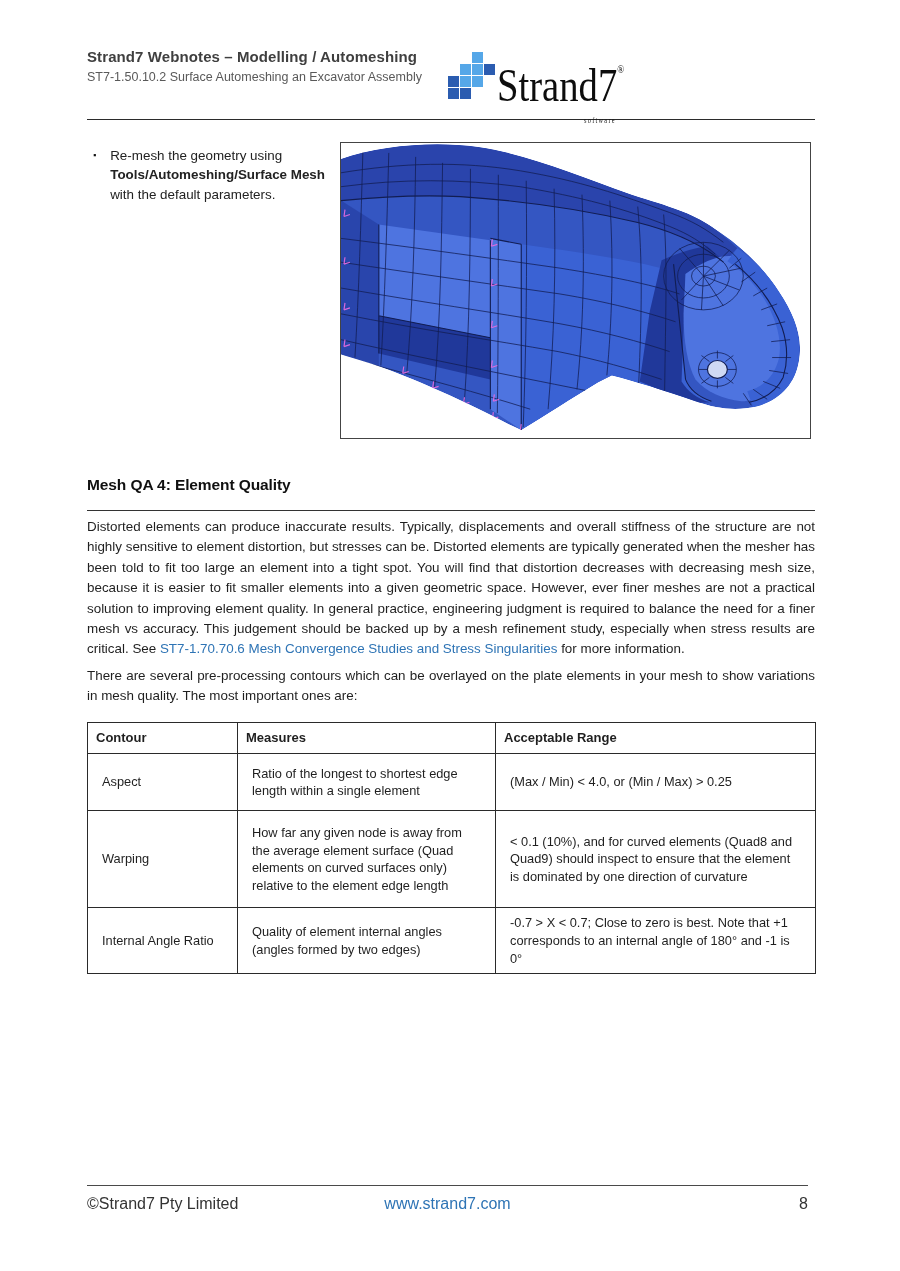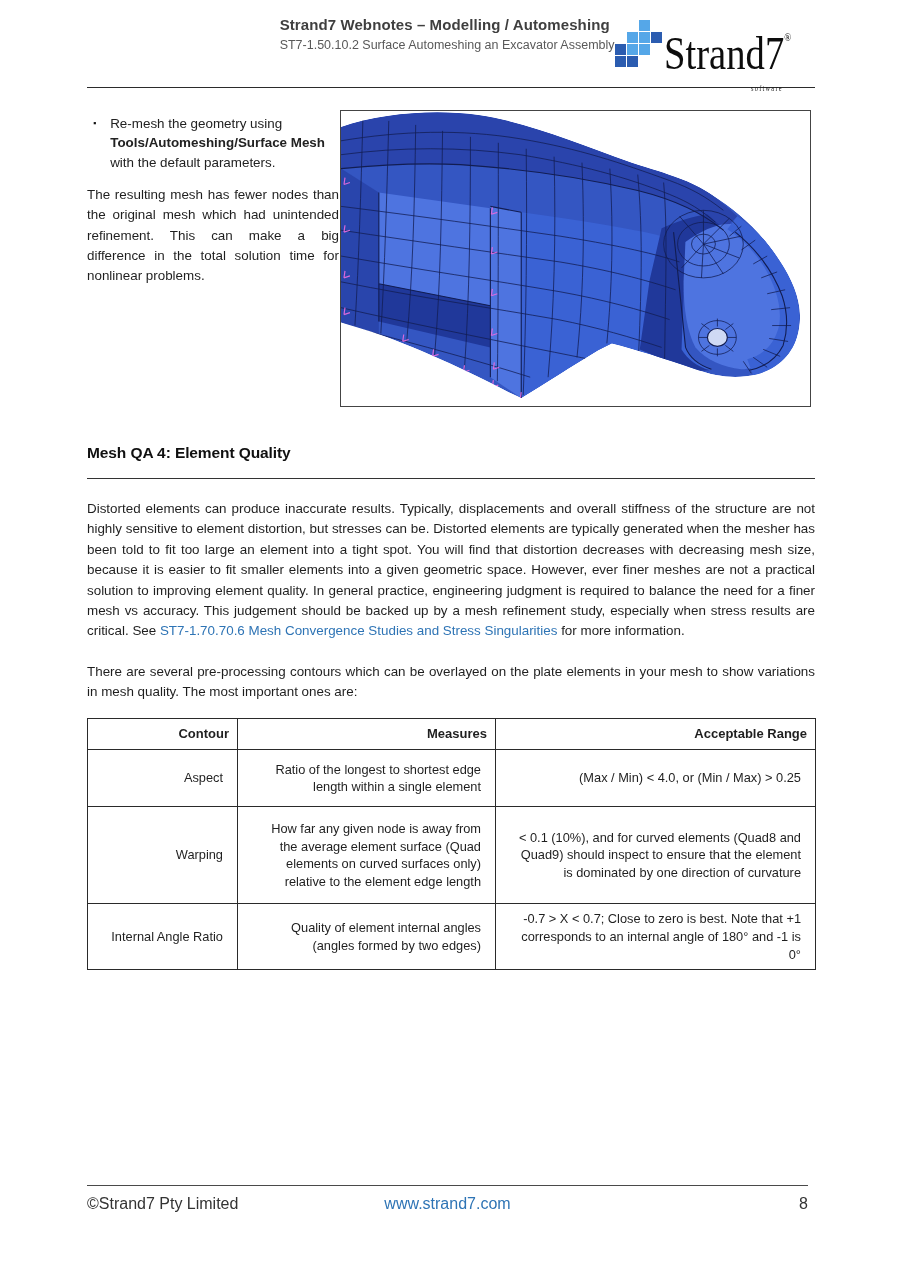--- a/index.html
+++ b/index.html
@@ -3,21 +3,21 @@
 <meta charset="utf-8">
 <style>
   html,body{margin:0;padding:0;}
   body{
     width:900px;height:1271px;background:#ffffff;position:relative;overflow:hidden;
     font-family:"Liberation Sans","DejaVu Sans",sans-serif;color:#222;
   }
   .page{position:absolute;left:87px;top:0;width:728px;height:1271px;}
 
   
-  .header{display:flex;justify-content:flex-end;align-items:flex-start;padding-top:16px;}
+  .header{display:flex;justify-content:flex-start;align-items:flex-start;padding-top:48px;gap:26px;}
   .h-title{font-size:15px;font-weight:bold;color:#3f3f3f;letter-spacing:.1px;}
   .h-sub{font-size:12.5px;color:#595959;margin-top:5px;}
   .h-rule{border-bottom:1.5px solid #2b2b2b;margin-top:10px;}
 
   
   .logo{display:flex;align-items:flex-start;margin-top:-2px;position:relative;}
   .logo-grid{display:grid;grid-template-columns:repeat(4,11px);grid-auto-rows:11px;gap:1px;margin-right:2px;margin-top:6px;}
   .logo-sq{width:11px;height:11px;}
   .logo-sq.light{background:var(--c-logo_light,#55A7E8);}
   .logo-sq.dark{background:var(--c-logo_dark,#2B5CB0);}
@@ -44,26 +44,26 @@
   .f-light{fill:var(--c-mesh_light,#4E74E0);}
   .f-dark {fill:var(--c-mesh_dark,#20389A);}
   .s-line {fill:none;stroke:var(--c-mesh_line,#121D52);stroke-width:.9;opacity:.85;}
   .s-edge {fill:none;stroke:var(--c-mesh_line,#121D52);stroke-width:1.1;}
   .s-pink {fill:none;stroke:var(--c-marker_pink,#E06ADC);stroke-width:1.2;opacity:.95;}
   .hole-in{fill:#cfd9f4;}
 
   
   .sec-head{font-size:15.5px;font-weight:bold;color:#101010;border-bottom:1.6px solid #333;
     padding-bottom:16px;margin-top:18px;letter-spacing:-.1px;}
-  .body-para{font-size:13.4px;line-height:1.52;text-align:justify;color:#1f1f1f;margin-top:20px;}
+  .body-para{font-size:13.4px;line-height:1.52;text-align:justify;color:#1f1f1f;margin-top:6px;}
   a.doclink{color:var(--c-link,#2E74B5);text-decoration:none;cursor:pointer;}
 
   
   table.qa{border-collapse:collapse;width:100%;margin-top:16px;table-layout:fixed;}
-  table.qa th,table.qa td{border:1.2px solid #2a2a2a;text-align:right;vertical-align:middle;
+  table.qa th,table.qa td{border:1.2px solid #2a2a2a;text-align:left;vertical-align:middle;
     font-size:12.8px;line-height:1.38;padding:6px 14px;color:#1f1f1f;}
   table.qa th{font-weight:bold;font-size:13px;padding:6px 8px;}
   col.c1{width:150px;} col.c2{width:258px;} col.c3{width:320px;}
   tr.r1 td{height:44px;} tr.r2 td{height:84px;} tr.r3 td{height:46px;}
 
   
   .footer{position:absolute;left:87px;right:92px;top:1185px;border-top:1.5px solid #4a4a4a;
     padding-top:9px;display:flex;justify-content:space-between;align-items:baseline;font-size:16px;color:#333;}
   .footer .center{position:absolute;left:0;right:0;text-align:center;}
   .footer .pageno{position:relative;z-index:1;}
@@ -104,21 +104,20 @@
     </div>
   </div>
   <div class="h-rule"></div>
 
   <div class="figure-row">
     <div class="left-col">
       <div class="bullet-item">
         <span class="bullet-glyph">▪</span>
         <span><span>Re-mesh the geometry using </span><b>Tools/Automeshing/Surface Mesh</b><span> with the default parameters.</span></span>
       </div>
-      <div class="para">The resulting mesh has fewer nodes than the original mesh which had unintended refinement.  This can make a big difference in the total solution time for nonlinear problems.</div>
     </div>
 
     <div class="mesh-figure">
       <svg viewBox="0 0 471 297" preserveAspectRatio="none">
         <defs>
           <clipPath id="sil">
             <path d="M0 16 C40 2 95 -2 138 4 C190 12 235 32 292 52 C330 64 352 70 372 84 C400 102 422 122 440 150 C456 174 464 196 460 219 C456 243 440 259 418 265 C398 270 378 268 356 260 C325 249 295 240 272 234 L258 241 C232 257 205 274 181 289 L170 284 C128 262 72 236 30 222 L0 213 Z"></path>
           </clipPath>
         </defs>
         <g clip-path="url(#sil)">

